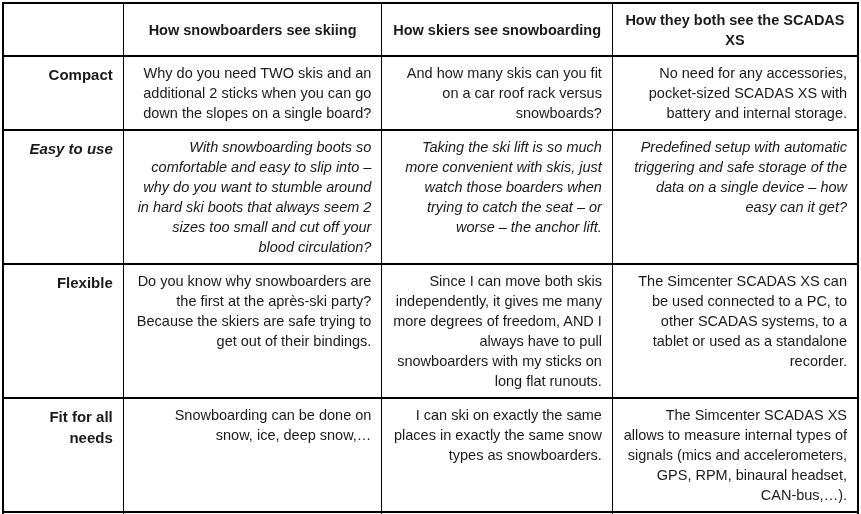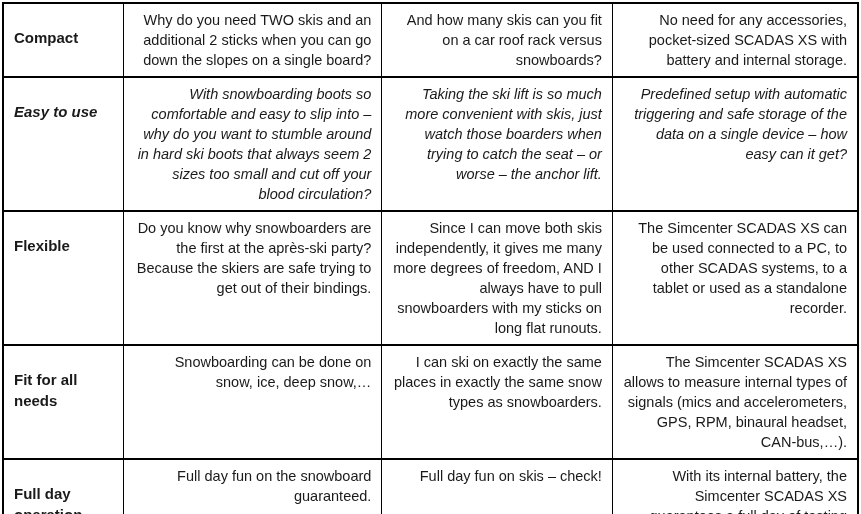--- a/index.html
+++ b/index.html
@@ -45,23 +45,23 @@
   }
   table.comparison th.col-head {
     font-weight: bold;
     text-align: center;
     vertical-align: middle;
     font-size: 14.5px;
     padding: 4px 8px;
   }
   table.comparison th.row-head {
     font-weight: bold;
-    text-align: left;
+    text-align: right;
     vertical-align: top;
-    padding-top: 24px;
+    padding-top: 8px;
     font-size: 15px;
   }
   tr.r-header        { height: 53px; }
   tr.r-compact       { height: 71px; }
   tr.r-easy          { height: 106px; font-style: italic; }
   tr.r-flexible      { height: 103px; margin-left: 21px; }
   tr.r-fit           { height: 89px; }
   tr.r-fullday       { height: 78px; }
 </style>
 </head>
@@ -69,20 +69,26 @@
 
 <div class="page">
   <table class="comparison">
     <colgroup>
       <col class="c0">
         <col class="c1">
         <col class="c2">
         <col class="c3">
     </colgroup>
     <tbody>
+        <tr class="r-header">
+      <th class="col-head"></th>
+      <th class="col-head">How snowboarders see skiing</th>
+      <th class="col-head">How skiers see snowboarding</th>
+      <th class="col-head">How they both see the SCADAS XS</th>
+    </tr>
     <tr class="r-compact">
       <th class="row-head">Compact</th>
       <td>Why do you need TWO skis and an additional 2 sticks when you can go down the slopes on a single board?</td>
       <td>And how many skis can you fit on a car roof rack versus snowboards?</td>
       <td>No need for any accessories, pocket-sized SCADAS XS with battery and internal storage.</td>
     </tr>
     <tr class="r-easy">
       <th class="row-head">Easy to use</th>
       <td>With snowboarding boots so comfortable and easy to slip into – why do you want to stumble around in hard ski boots that always seem 2 sizes too small and cut off your blood circulation?</td>
       <td>Taking the ski lift is so much more convenient with skis, just watch those boarders when trying to catch the seat – or worse – the anchor lift.</td>

